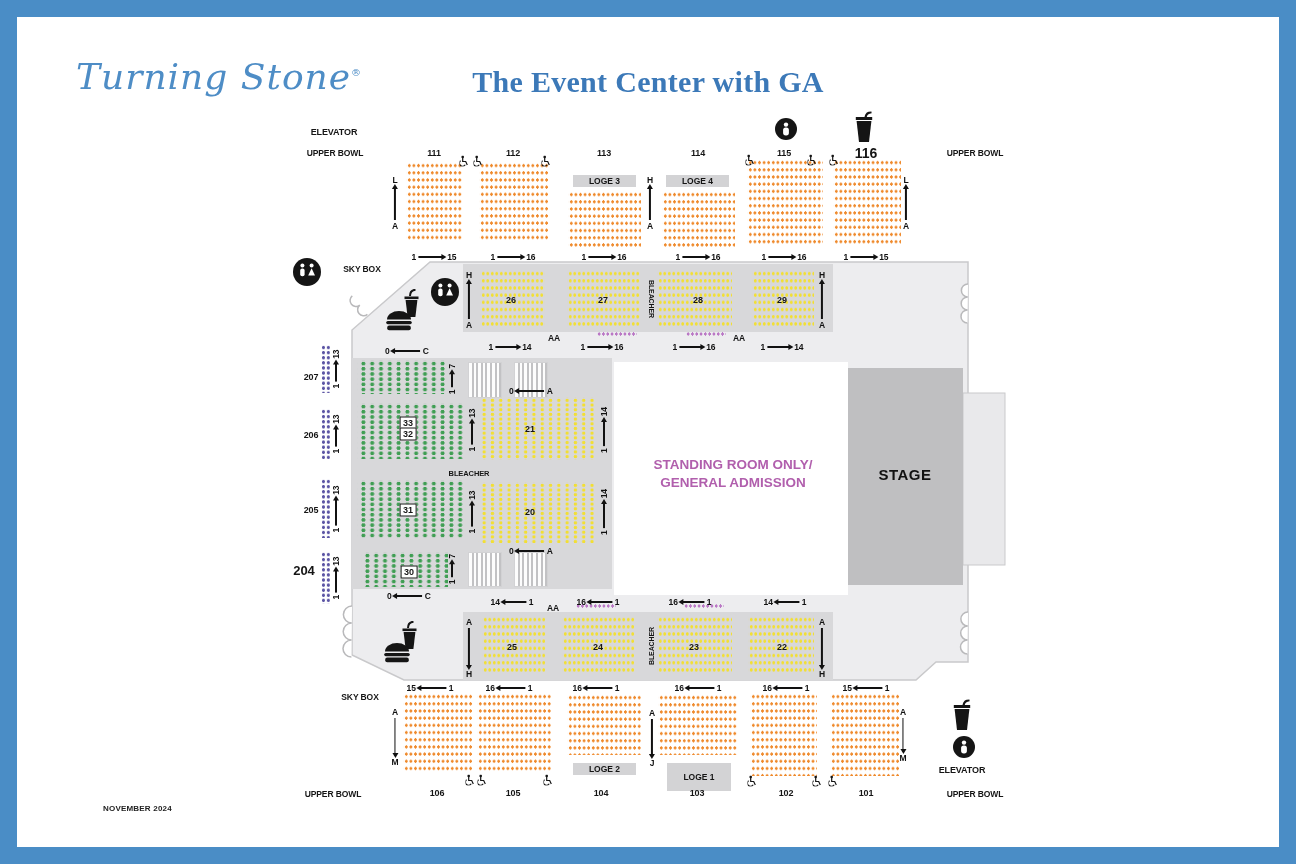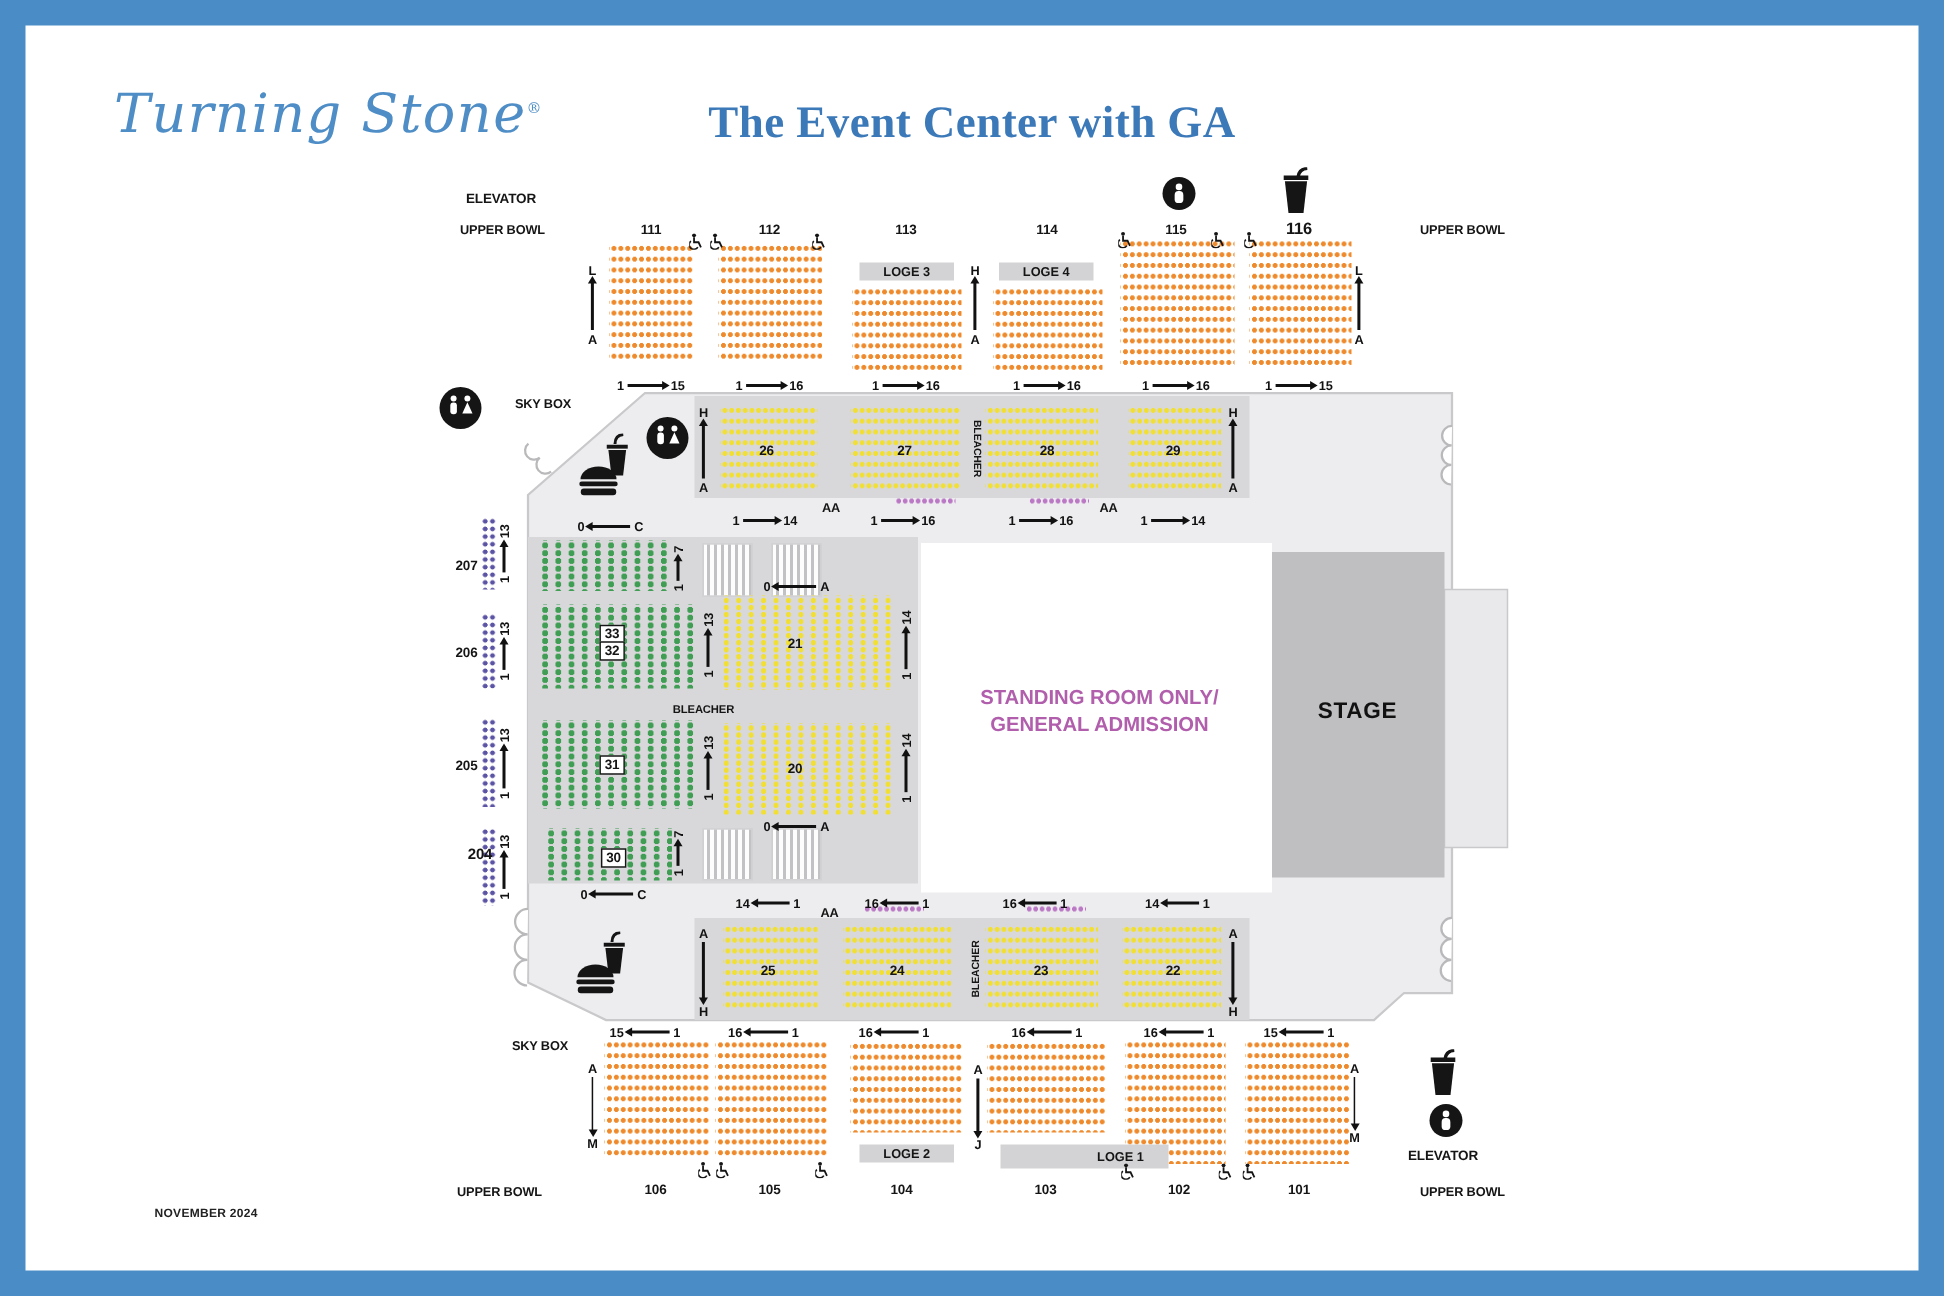--- a/index.html
+++ b/index.html
@@ -79,31 +79,31 @@
       <div class="lbl" style="left: 739px; top: 338px; font-size: 8.5px;">AA</div>
       <div class="lbl" style="left: 553px; top: 608px; font-size: 8.5px;">AA</div>
       <div class="lbl" style="left: 651px; top: 299px; font-size: 7px; transform: translate(-50%, -50%) rotate(90deg);">BLEACHER</div>
       <div class="lbl" style="left: 651px; top: 646px; font-size: 7px; transform: translate(-50%, -50%) rotate(-90deg);">BLEACHER</div>
       <div class="lbl" style="left: 469px; top: 473px; font-size: 7.5px;">BLEACHER</div>
       <div class="lbl" style="left: 434px; top: 153px; font-size: 9px;">111</div>
       <div class="lbl" style="left: 513px; top: 153px; font-size: 9px;">112</div>
       <div class="lbl" style="left: 604px; top: 153px; font-size: 9px;">113</div>
       <div class="lbl" style="left: 698px; top: 153px; font-size: 9px;">114</div>
       <div class="lbl" style="left: 784px; top: 153px; font-size: 9px;">115</div>
-      <div class="lbl" style="left: 866px; top: 153px; font-size: 11px;">116</div>
+      <div class="lbl" style="left: 866px; top: 153px; font-size: 14px;">116</div>
       <div class="lbl" style="left: 437px; top: 793px; font-size: 9px;">106</div>
       <div class="lbl" style="left: 513px; top: 793px; font-size: 9px;">105</div>
       <div class="lbl" style="left: 601px; top: 793px; font-size: 9px;">104</div>
       <div class="lbl" style="left: 697px; top: 793px; font-size: 9px;">103</div>
       <div class="lbl" style="left: 786px; top: 793px; font-size: 9px;">102</div>
       <div class="lbl" style="left: 866px; top: 793px; font-size: 9px;">101</div>
       <div class="lbl" style="left: 311px; top: 377px; font-size: 9px;">207</div>
       <div class="lbl" style="left: 311px; top: 435px; font-size: 9px;">206</div>
       <div class="lbl" style="left: 311px; top: 510px; font-size: 9px;">205</div>
-      <div class="lbl" style="left: 320px; top: 570px; font-size: 10px;">204</div>
+      <div class="lbl" style="left: 304px; top: 570px; font-size: 13px;">204</div>
       <div class="lbl" style="left: 511px; top: 300px; font-size: 9px;">26</div>
       <div class="lbl" style="left: 603px; top: 300px; font-size: 9px;">27</div>
       <div class="lbl" style="left: 698px; top: 300px; font-size: 9px;">28</div>
       <div class="lbl" style="left: 782px; top: 300px; font-size: 9px;">29</div>
       <div class="lbl" style="left: 530px; top: 429px; font-size: 9px;">21</div>
       <div class="lbl" style="left: 530px; top: 512px; font-size: 9px;">20</div>
       <div class="lbl" style="left: 512px; top: 647px; font-size: 9px;">25</div>
       <div class="lbl" style="left: 598px; top: 647px; font-size: 9px;">24</div>
       <div class="lbl" style="left: 694px; top: 647px; font-size: 9px;">23</div>
       <div class="lbl" style="left: 782px; top: 647px; font-size: 9px;">22</div>
@@ -361,21 +361,21 @@
         <span>J</span>
       </div>
       <div class="rspan down" style="left: 903px; top: 707px; height: 56px;">
         <span>A</span>
         <i class="vln"></i>
         <span>M</span>
       </div>
       <div class="loge" style="left: 573px; top: 175px; width: 63px; height: 12px;">LOGE 3</div>
       <div class="loge" style="left: 666px; top: 175px; width: 63px; height: 12px;">LOGE 4</div>
       <div class="loge" style="left: 573px; top: 763px; width: 63px; height: 12px;">LOGE 2</div>
-      <div class="loge" style="left: 667px; top: 763px; width: 64px; height: 16px; padding-left: 48px;">LOGE 1</div>
+      <div class="loge" style="left: 667px; top: 763px; width: 64px; height: 28px;">LOGE 1</div>
       <div class="hatch" style="left: 468px; top: 362px; width: 32px; height: 34px;"></div>
       <div class="hatch" style="left: 514px; top: 362px; width: 32px; height: 34px;"></div>
       <div class="hatch" style="left: 468px; top: 552px; width: 32px; height: 33px;"></div>
       <div class="hatch" style="left: 514px; top: 552px; width: 32px; height: 33px;"></div>
       <div class="icon" style="left: 307px; top: 272px;"><svg width="29" height="29" viewBox="-14.5 -14.5 29 29">
           <circle r="14" fill="#151515"></circle>
           <circle cx="-4.6" cy="-6.4" r="2" fill="#fff"></circle>
           <rect x="-6.8" y="-3.6" width="4.4" height="7.8" rx="2" fill="#fff"></rect>
           <circle cx="4.6" cy="-6.4" r="2" fill="#fff"></circle>
           <path d="M4.6,-3.8 L8,3.6 L1.2,3.6 Z" fill="#fff"></path>

